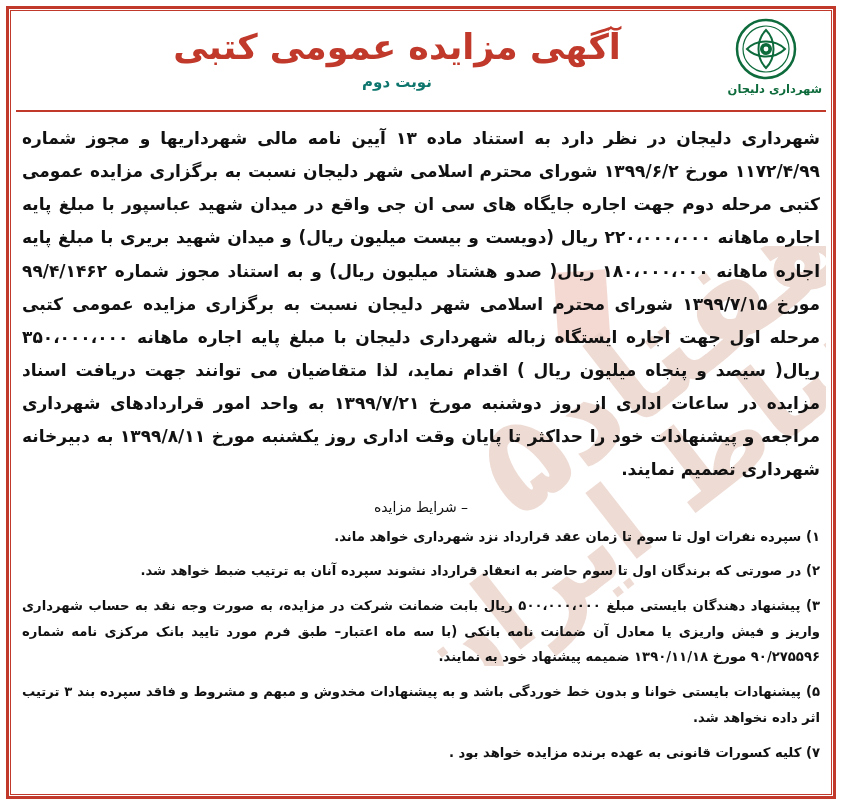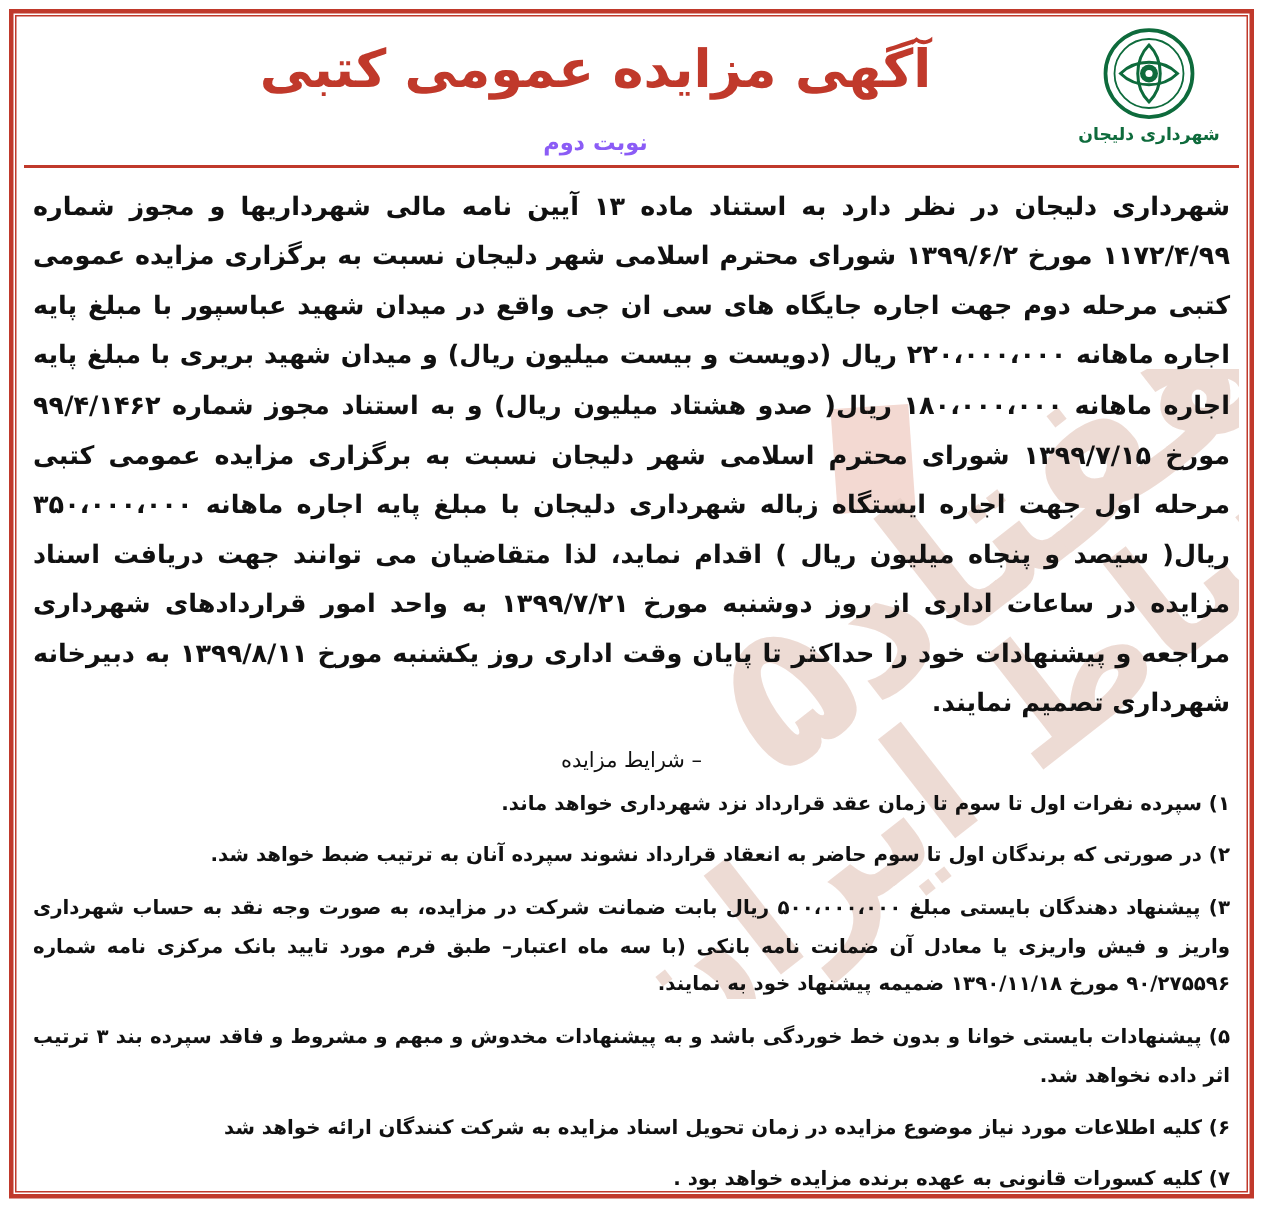--- a/index.html
+++ b/index.html
@@ -91,21 +91,20 @@
   .header {
     position: relative;
     z-index: 2;
     height: 92px;
   }
   .logo {
     position: absolute;
     right: 4px;
     top: 2px;
     width: 112px;
-    text-align: center;
   }
   .logo svg { display: block; margin: 0 auto; }
   .logo-caption {
     font-size: 11.5px;
     color: #0e6b3c;
     margin-top: 2px;
     font-weight: bold;
   }
   .title-block {
     position: absolute;
@@ -115,24 +114,24 @@
     text-align: center;
   }
   .main-title {
     color: #c0392b;
     font-size: 35px;
     font-weight: bold;
     letter-spacing: 0px;
     line-height: 1.2;
   }
   .sub-title {
-    color: #8b5cf6;
+    color: #0f766e;
     font-size: 15px;
     font-weight: bold;
-    margin-top: 18px;
+    margin-top: 5px;
   }
   .hr-red {
     position: relative;
     z-index: 2;
     border: none;
     border-top: 2px solid #c0392b;
     margin: 2px 0 10px 0;
   }
 
   
@@ -205,17 +204,16 @@
     <hr class="hr-red">
 
     <div class="body-text">شهرداری دلیجان در نظر دارد به استناد ماده ۱۳ آیین نامه مالی شهرداریها و مجوز شماره ۱۱۷۲/۴/۹۹ مورخ ۱۳۹۹/۶/۲ شورای محترم اسلامی شهر دلیجان نسبت به برگزاری مزایده عمومی کتبی مرحله دوم جهت اجاره جایگاه های سی ان جی واقع در میدان شهید عباسپور با مبلغ پایه اجاره ماهانه ۲۲۰،۰۰۰،۰۰۰ ریال (دویست و بیست میلیون ریال) و میدان شهید بریری با مبلغ پایه اجاره ماهانه ۱۸۰،۰۰۰،۰۰۰ ریال( صدو هشتاد میلیون ریال) و به استناد مجوز شماره ۹۹/۴/۱۴۶۲ مورخ ۱۳۹۹/۷/۱۵ شورای محترم اسلامی شهر دلیجان نسبت به برگزاری مزایده عمومی کتبی مرحله اول جهت اجاره ایستگاه زباله شهرداری دلیجان با مبلغ پایه اجاره ماهانه ۳۵۰،۰۰۰،۰۰۰ ریال( سیصد و پنجاه میلیون ریال ) اقدام نماید، لذا متقاضیان می توانند جهت دریافت اسناد مزایده در ساعات اداری از روز دوشنبه مورخ ۱۳۹۹/۷/۲۱ به واحد امور قراردادهای شهرداری مراجعه و پیشنهادات خود را حداکثر تا پایان وقت اداری روز یکشنبه مورخ ۱۳۹۹/۸/۱۱ به دبیرخانه شهرداری تصمیم نمایند.</div>
 
     <div class="section-title">– شرایط مزایده</div>
 
     <div class="clause">۱) سپرده نفرات اول تا سوم تا زمان عقد قرارداد نزد شهرداری خواهد ماند.</div>
     <div class="clause">۲) در صورتی که برندگان اول تا سوم حاضر به انعقاد قرارداد نشوند سپرده آنان به ترتیب ضبط خواهد شد.</div>
     <div class="clause">۳) پیشنهاد دهندگان بایستی مبلغ ۵۰۰،۰۰۰،۰۰۰ ریال بابت ضمانت شرکت در مزایده، به صورت وجه نقد به حساب شهرداری واریز و فیش واریزی یا معادل آن ضمانت نامه بانکی (با سه ماه اعتبار– طبق فرم مورد تایید بانک مرکزی نامه شماره ۹۰/۲۷۵۵۹۶ مورخ ۱۳۹۰/۱۱/۱۸ ضمیمه پیشنهاد خود به نمایند.</div>
     <div class="clause">۵) پیشنهادات بایستی خوانا و بدون خط خوردگی باشد و به پیشنهادات مخدوش و مبهم و مشروط و فاقد سپرده بند ۳ ترتیب اثر داده نخواهد شد.</div>
-    <div class="clause">۶) کلیه اطلاعات مورد نیاز موضوع مزایده در زمان تحویل اسناد مزایده به شرکت کنندگان ارائه خواهد شد</div>
     <div class="clause">۷) کلیه کسورات قانونی به عهده برنده مزایده خواهد بود .</div>
 
   </div>
 </div>
 
 </body></html>

